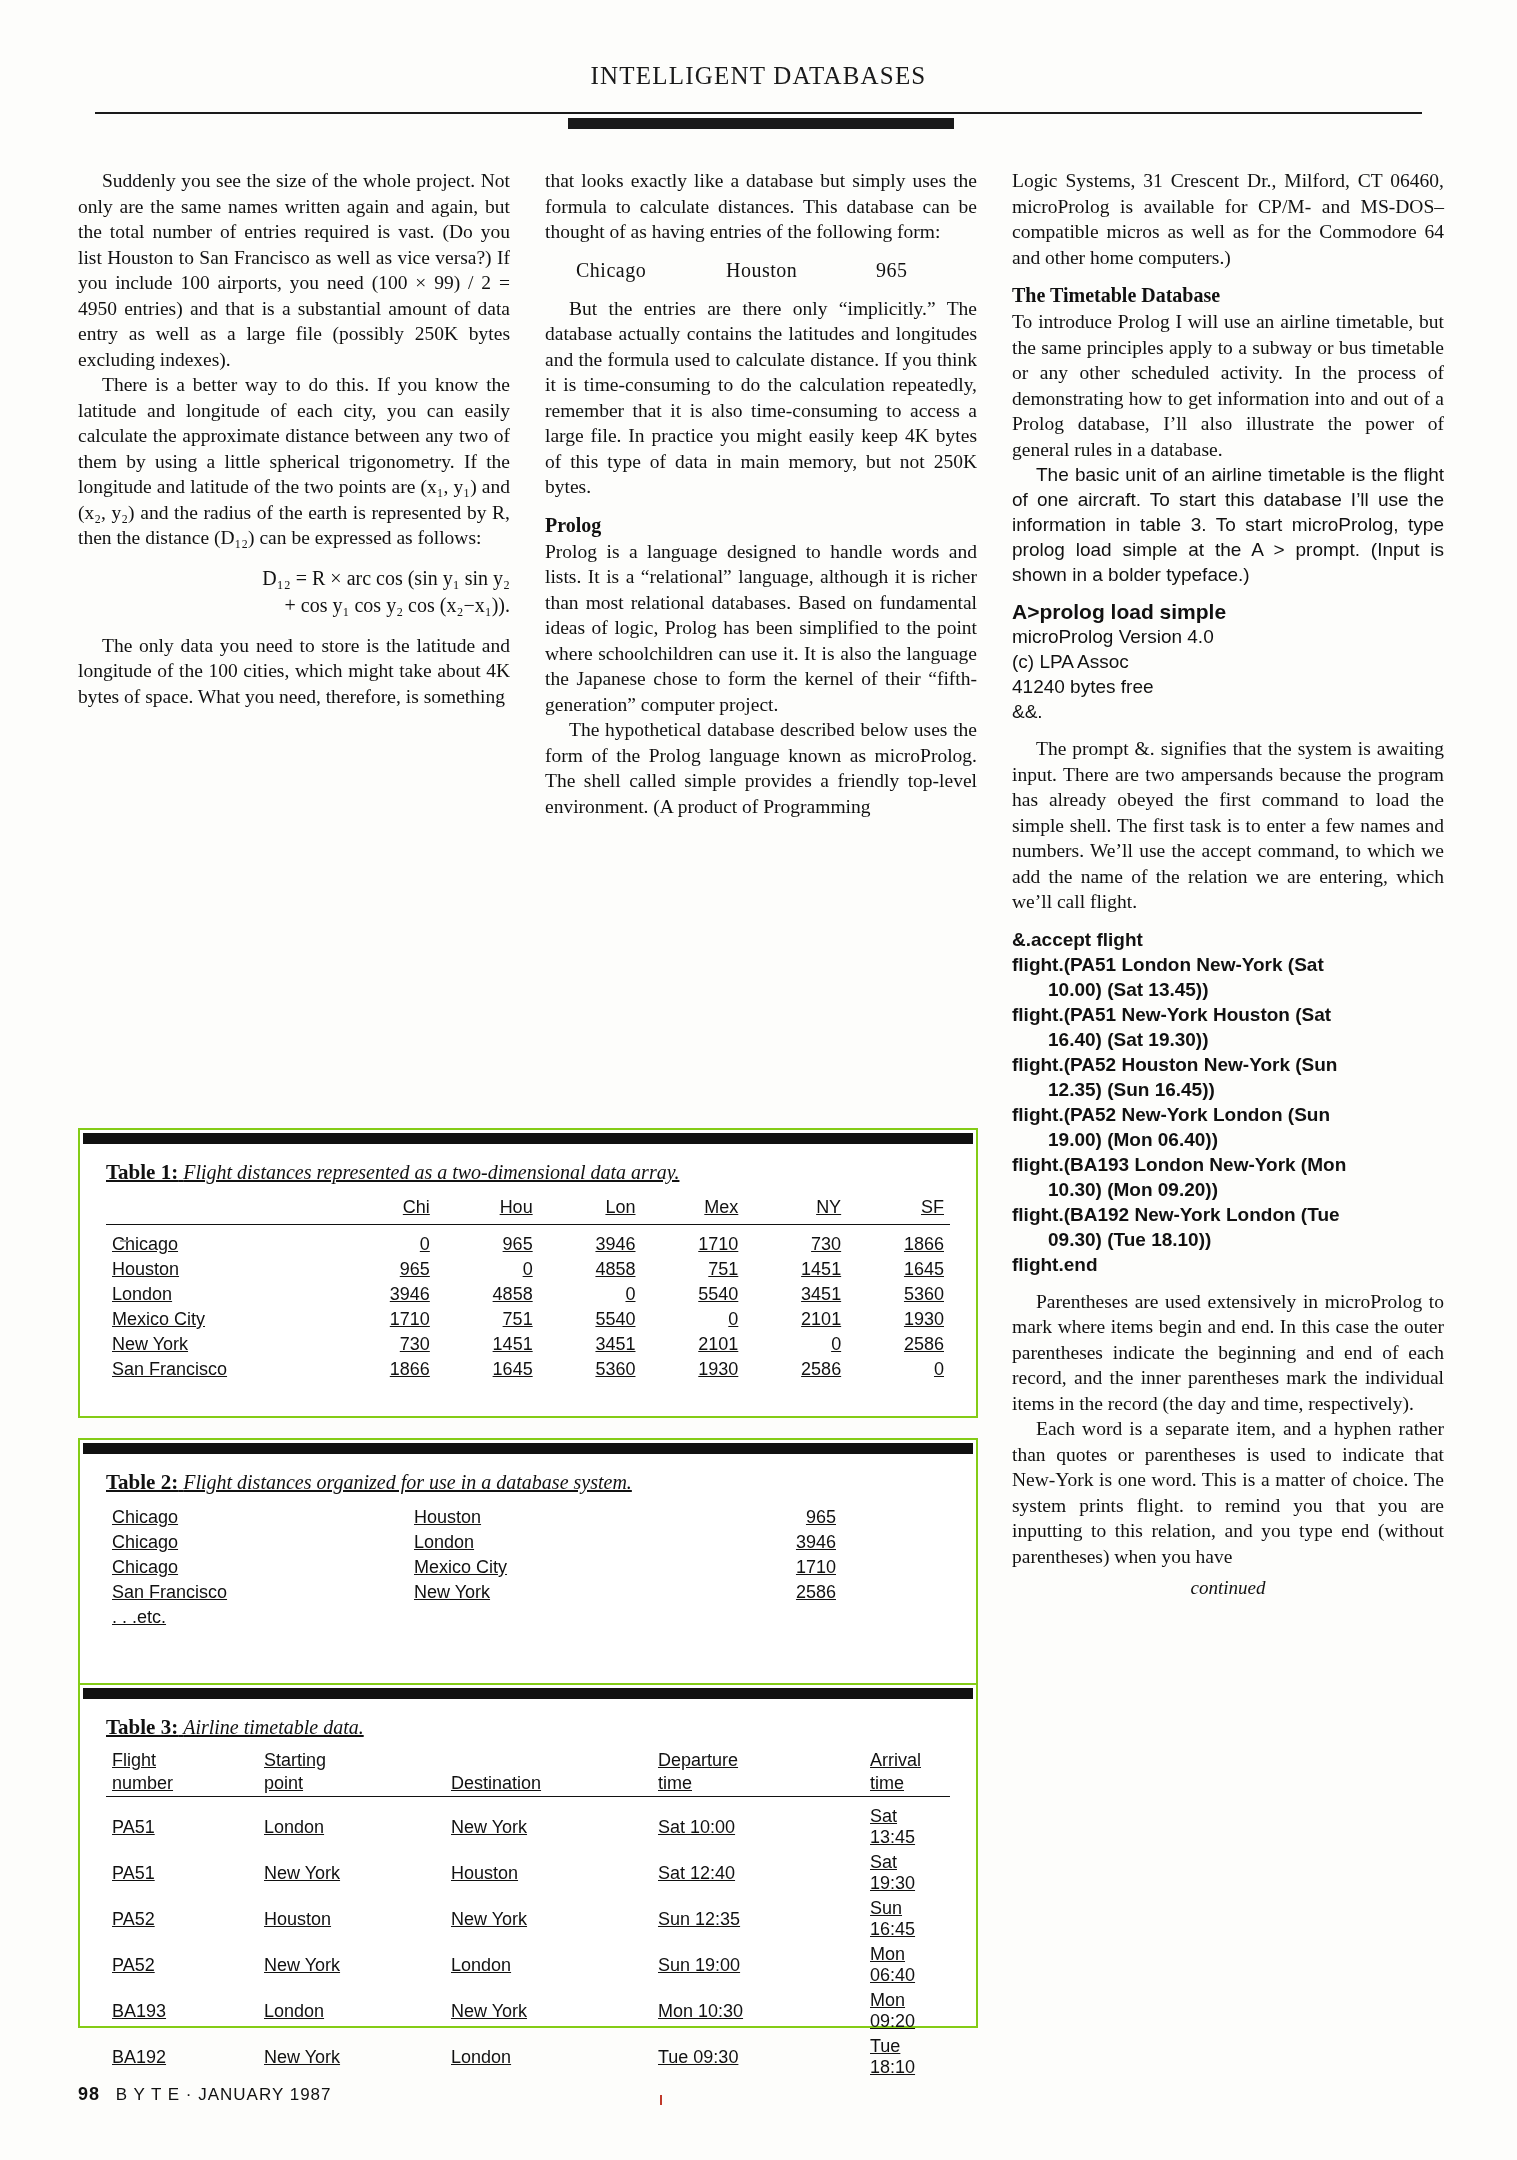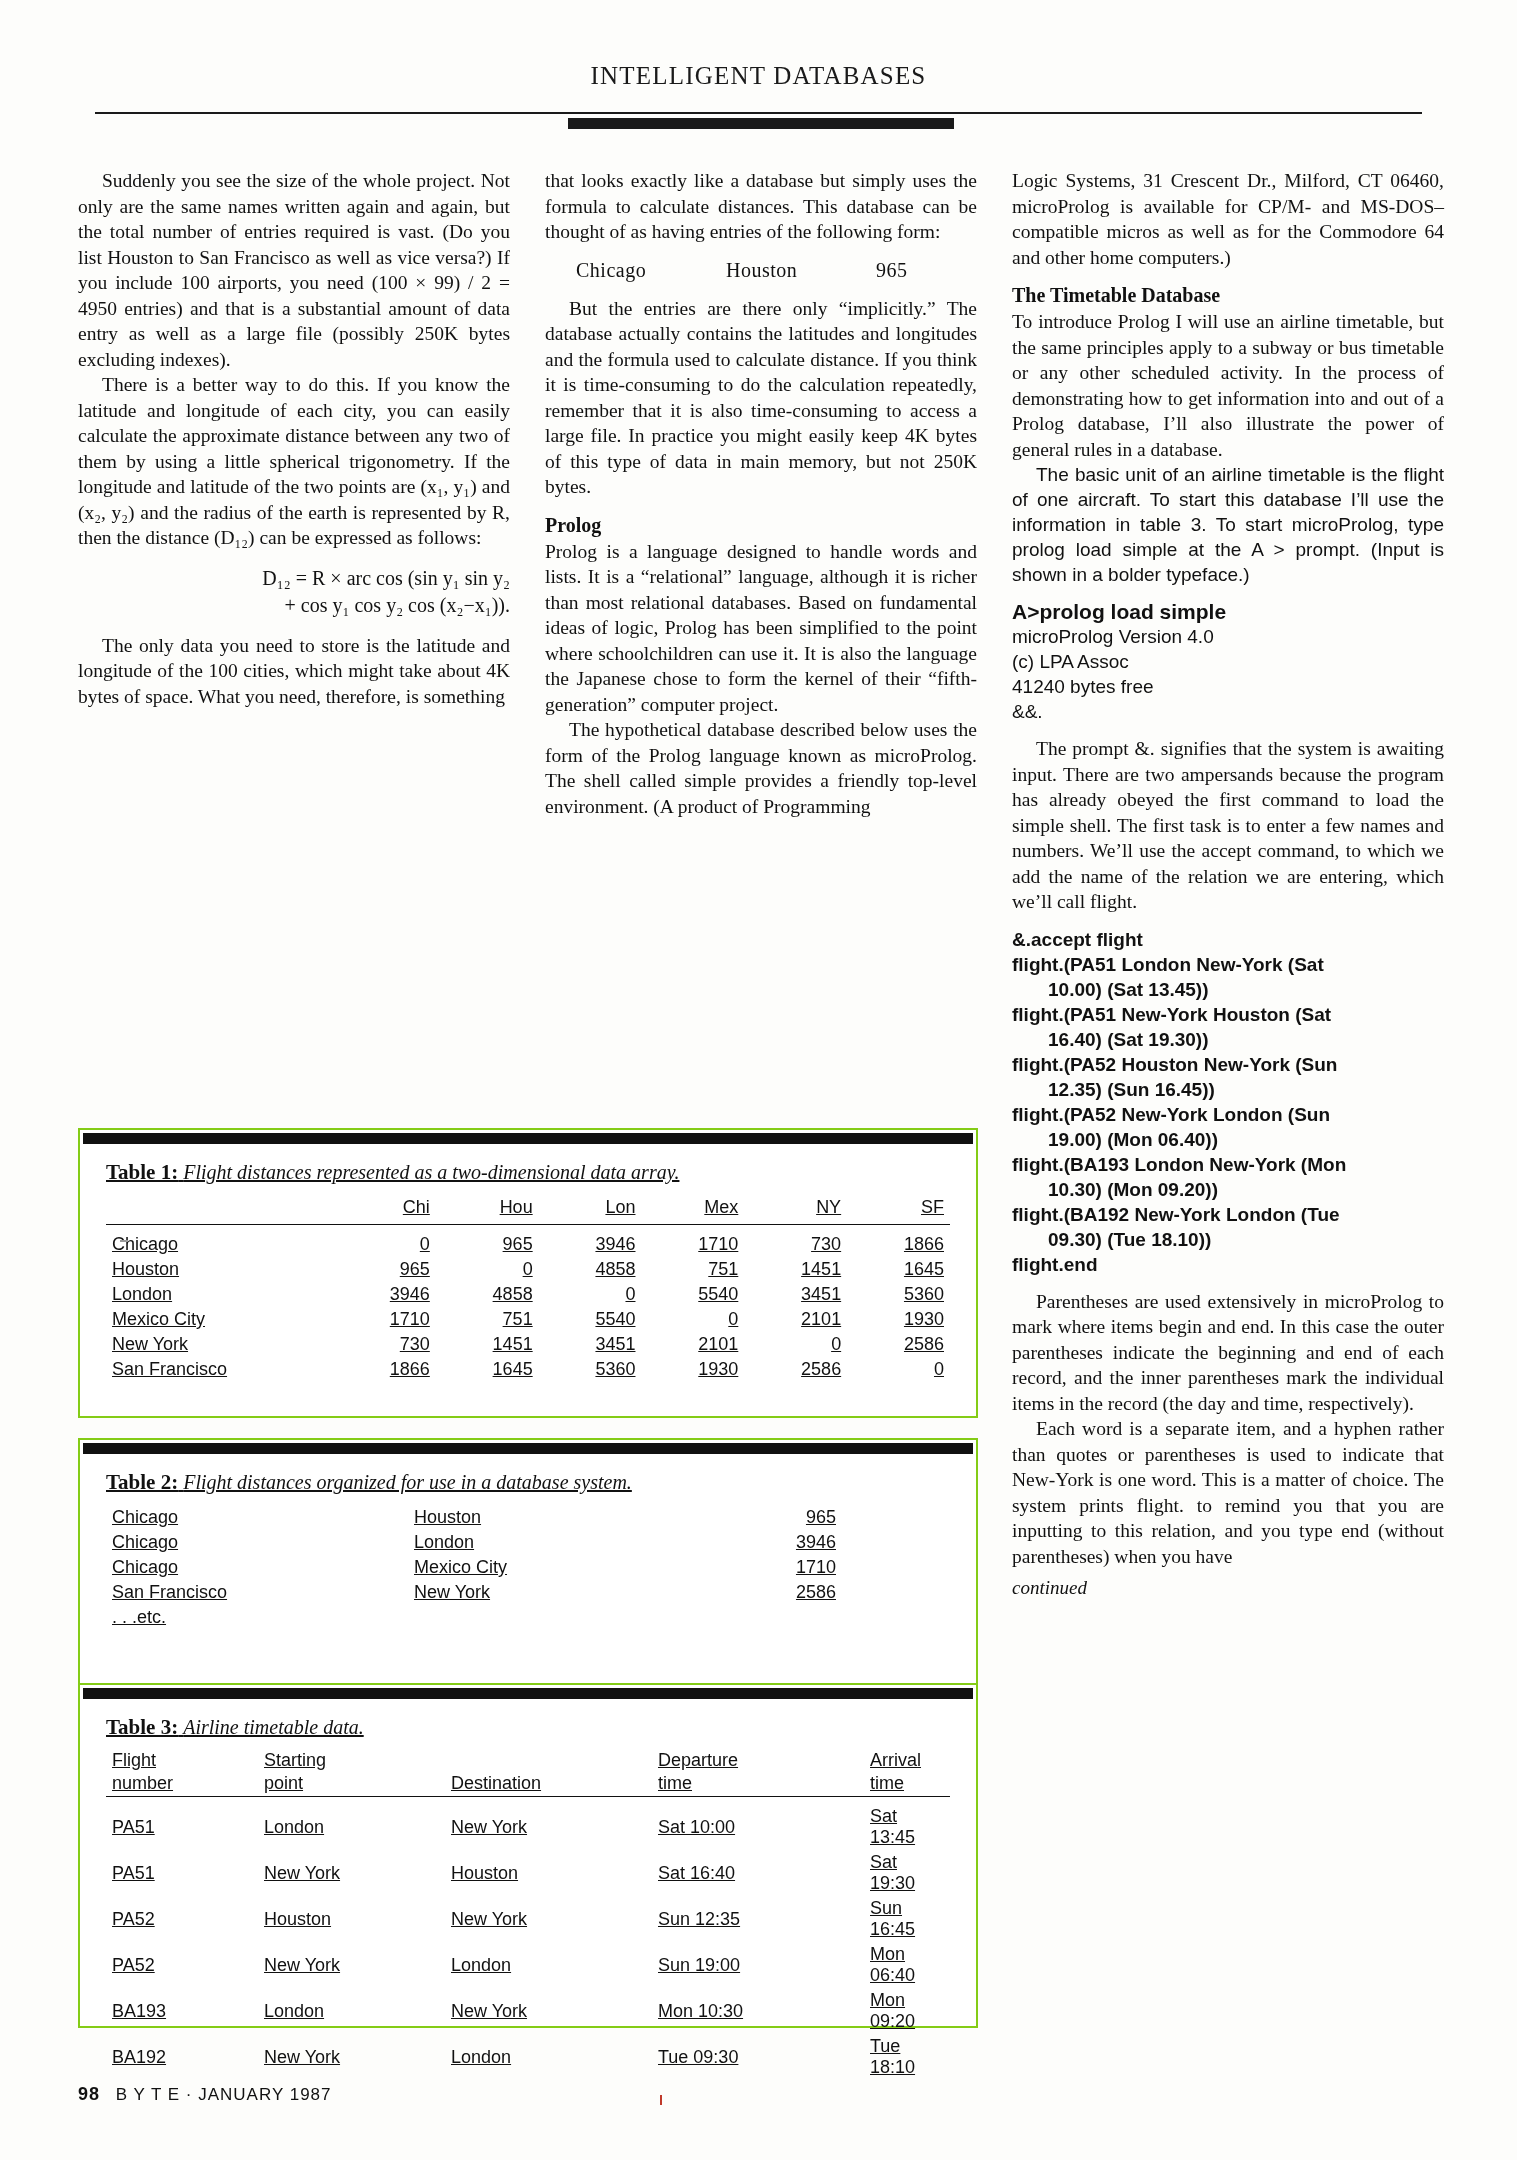--- a/index.html
+++ b/index.html
@@ -207,21 +207,21 @@
     font-family: "Liberation Sans", sans-serif;
     font-size: 17px;
     letter-spacing: 1px;
   }
   .footer .pg {
     font-weight: bold;
     font-size: 18px;
     margin-right: 10px;
   }
   .continued {
-    text-align: left;
+    text-align: center;
     font-style: italic;
     font-size: 19px;
     margin-top: 8px;
   }
   .tickmark {
     position: absolute;
     left: 120px;
     top: 1240px;
     width: 8px;
     height: 2px;
@@ -452,21 +452,21 @@
           <td>PA51</td>
           <td>London</td>
           <td>New York</td>
           <td>Sat  10:00</td>
           <td>Sat  13:45</td>
         </tr>
         <tr>
           <td>PA51</td>
           <td>New York</td>
           <td>Houston</td>
-          <td>Sat  16:40</td>
+          <td>Sat  12:40</td>
           <td>Sat  19:30</td>
         </tr>
         <tr>
           <td>PA52</td>
           <td>Houston</td>
           <td>New York</td>
           <td>Sun  12:35</td>
           <td>Sun  16:45</td>
         </tr>
         <tr>

